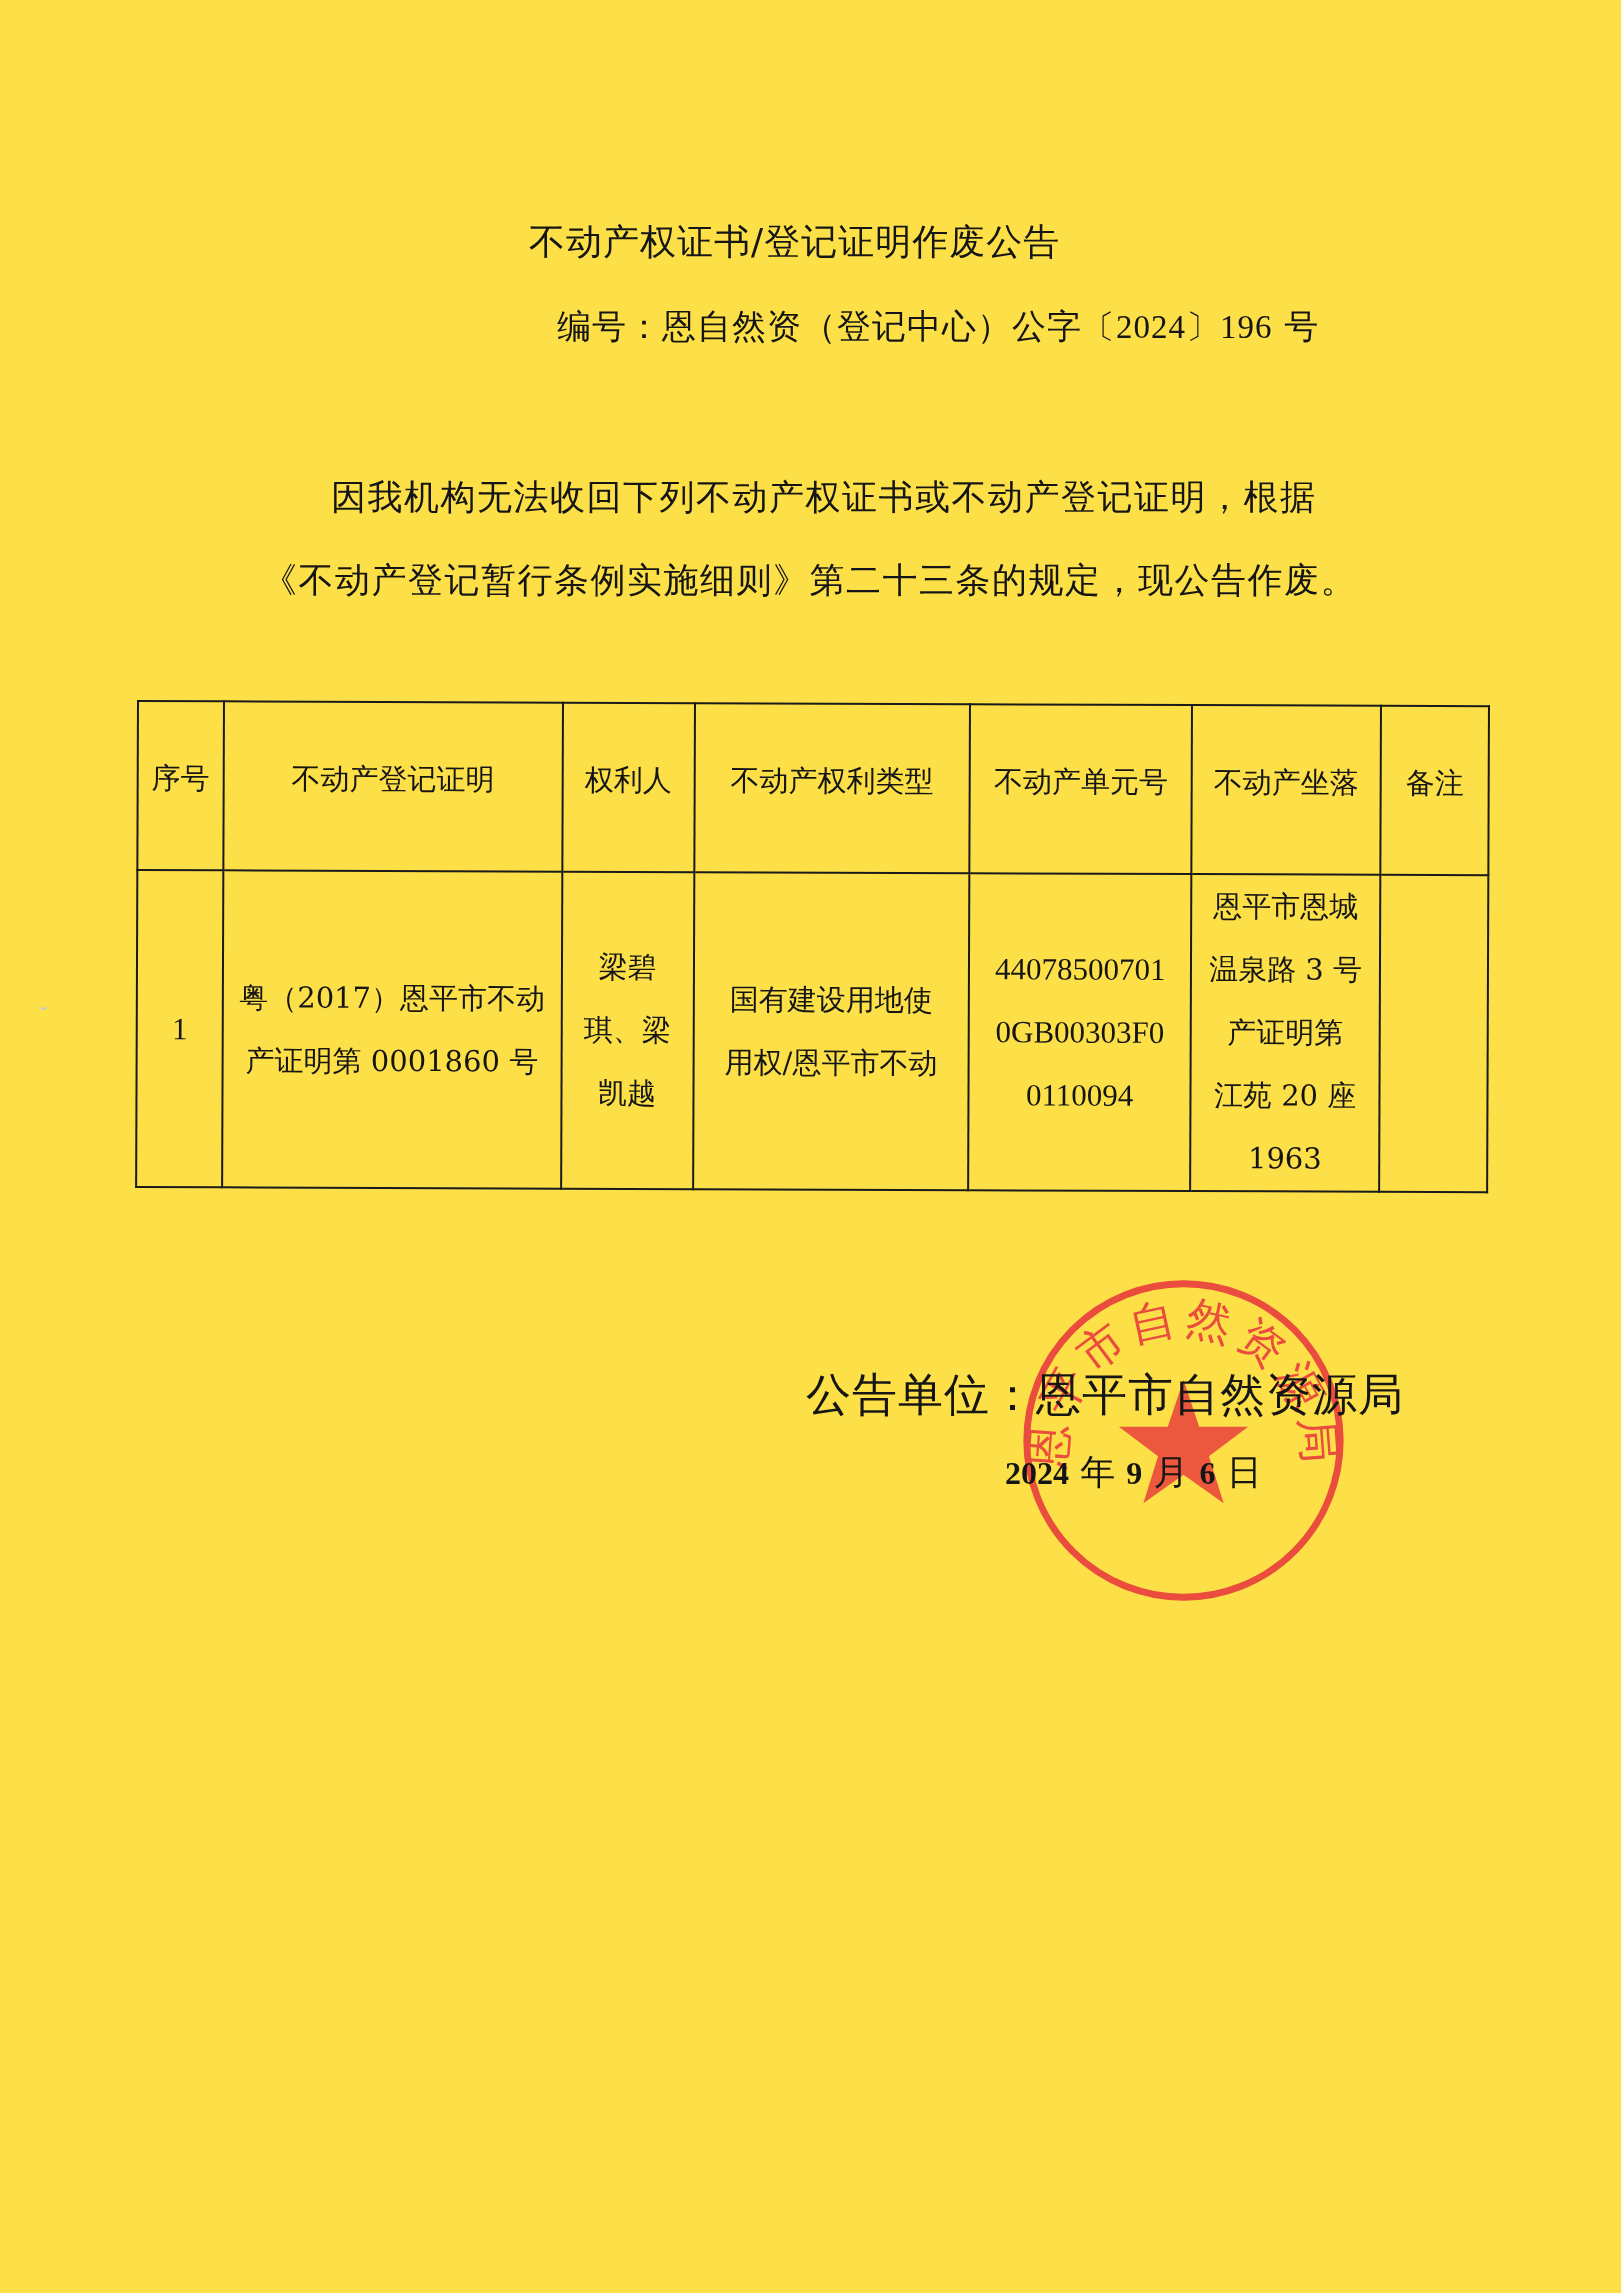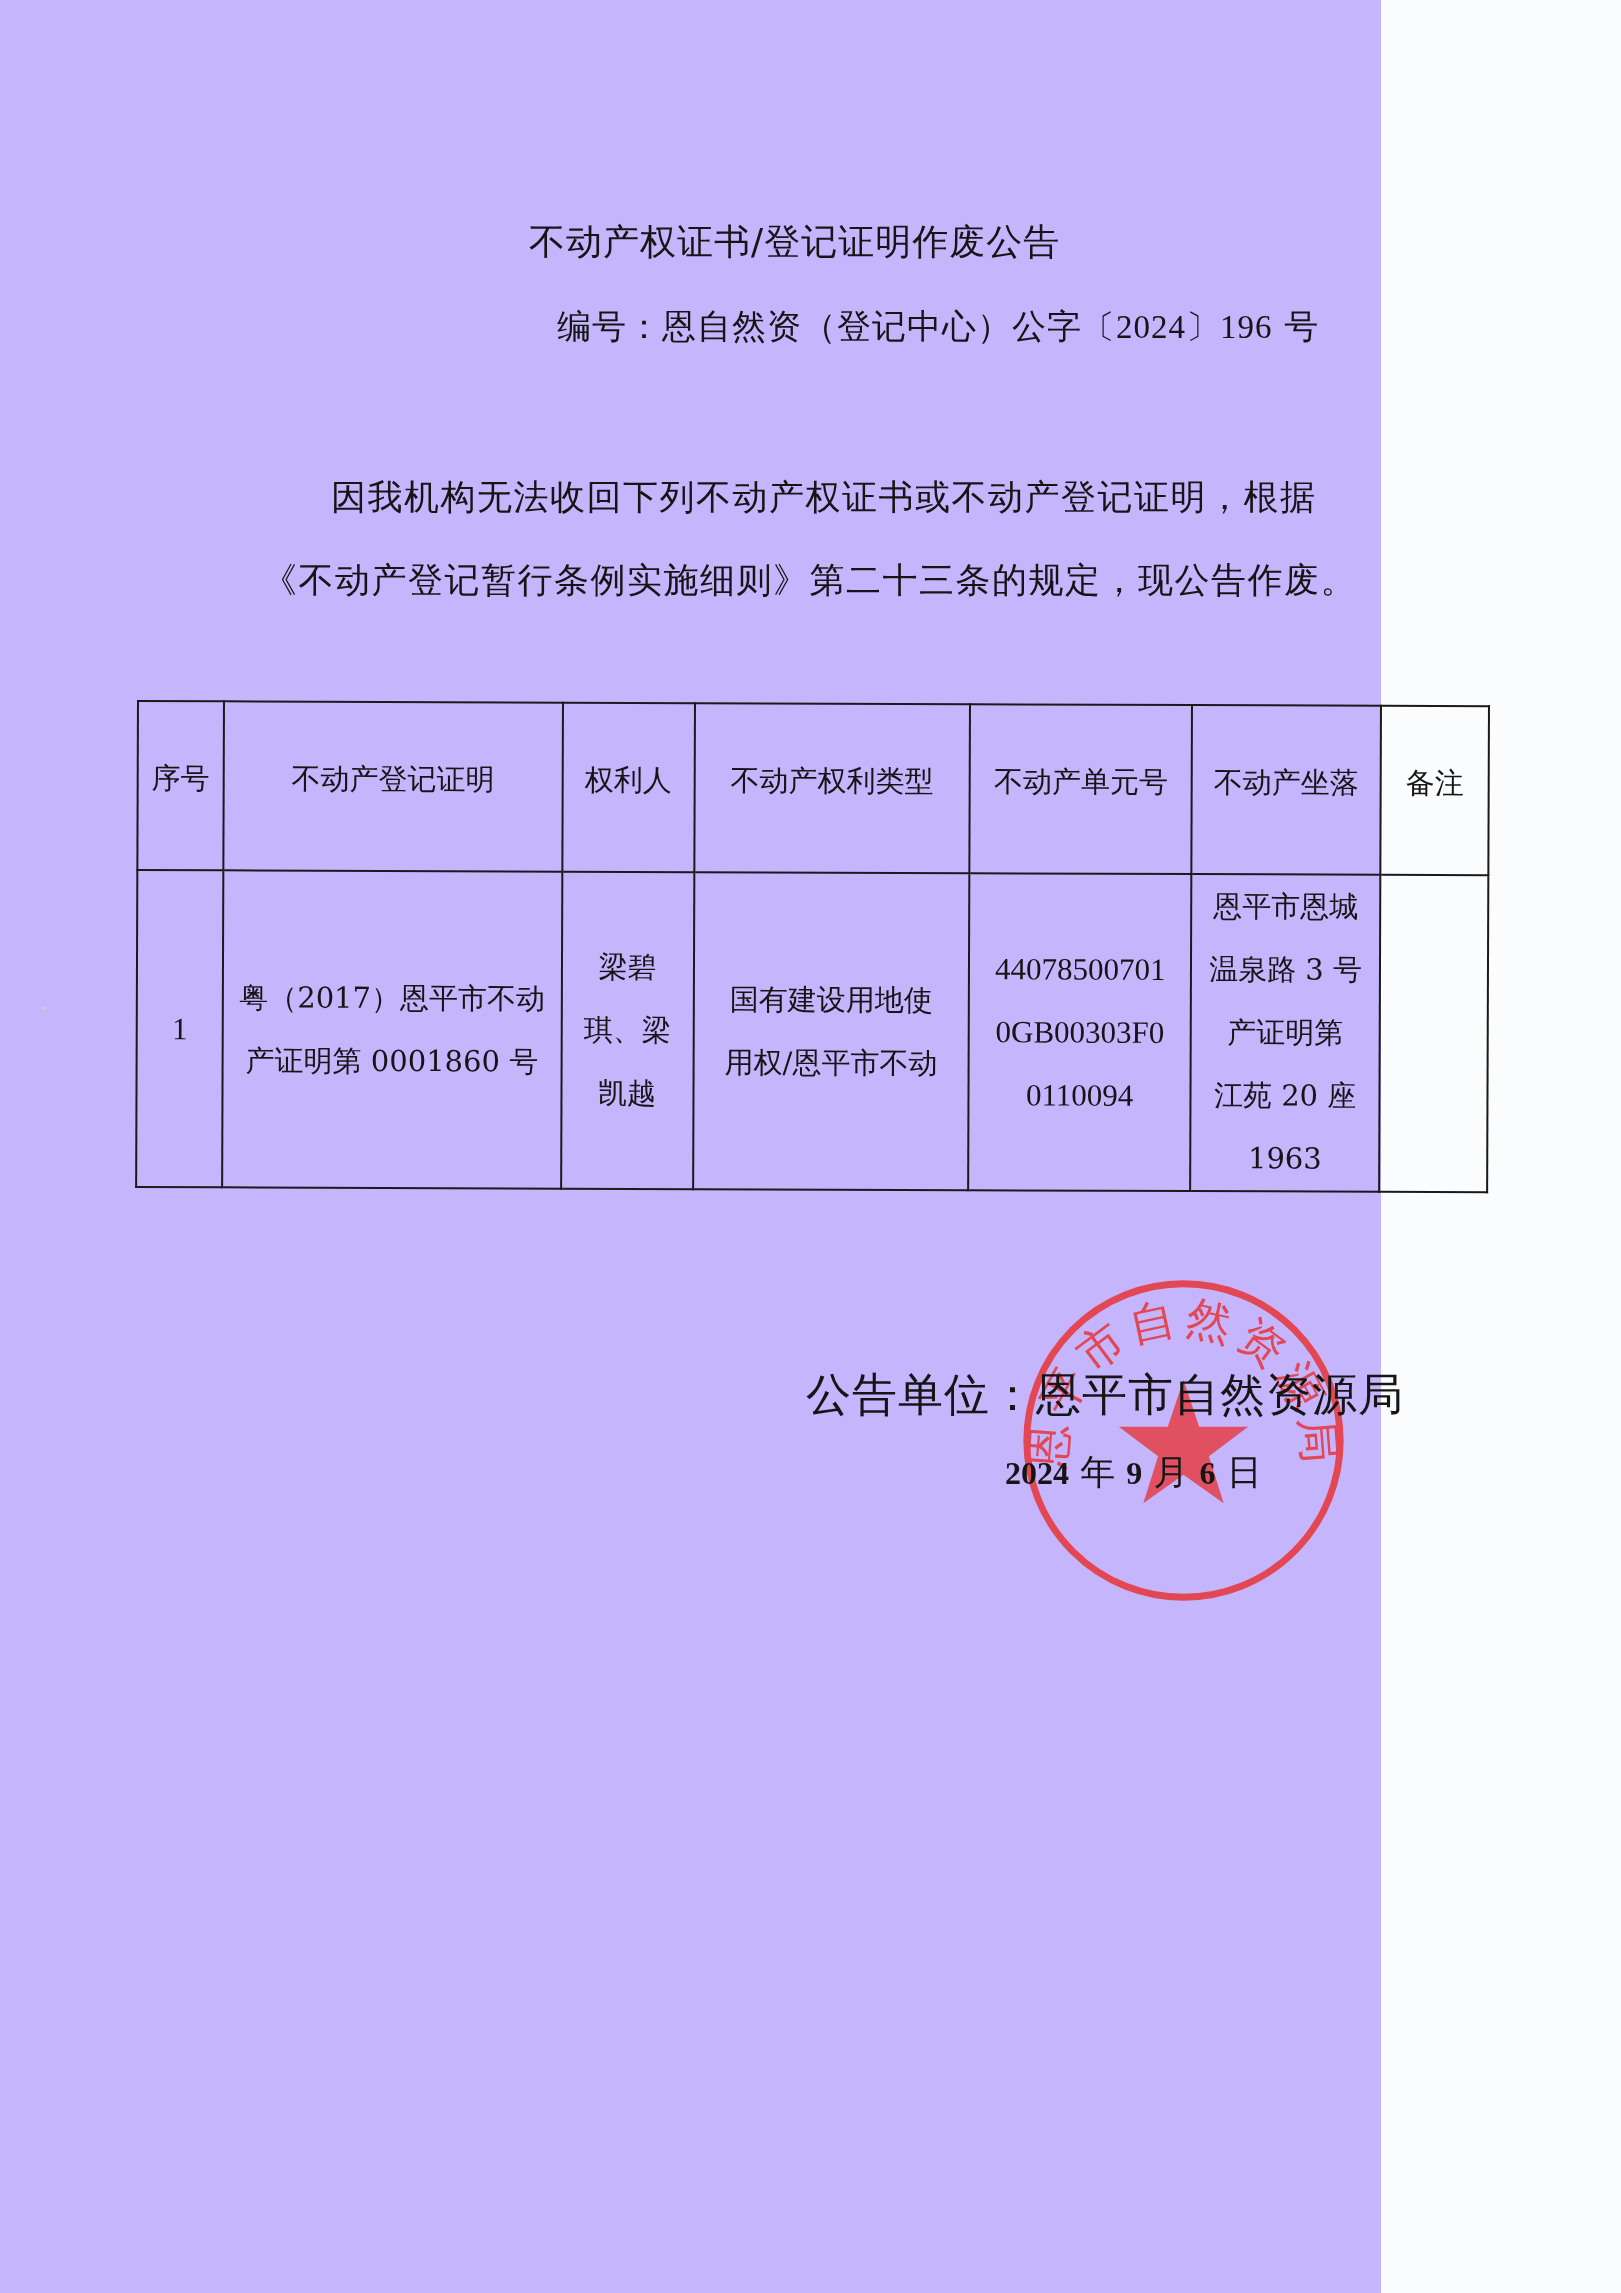--- a/index.html
+++ b/index.html
@@ -4,23 +4,23 @@
   <style>
     * { box-sizing: border-box; margin: 0; padding: 0; }
     html, body {
       width: 1621px;
       height: 2294px;
       background: #fbfcfd;
       overflow: hidden;
     }
     .page {
       position: relative;
-      width: 1381px;
+      width: 1621px;
       height: 2294px;
-      background: #c4b5fd;
+      background: #fde047;
       color: #111;
     }
     .title {
       position: absolute;
       left: 529px;
       top: 218px;
       font-family: "DejaVu Sans", sans-serif;
       font-size: 36px;
       letter-spacing: 1px;
       white-space: nowrap;

